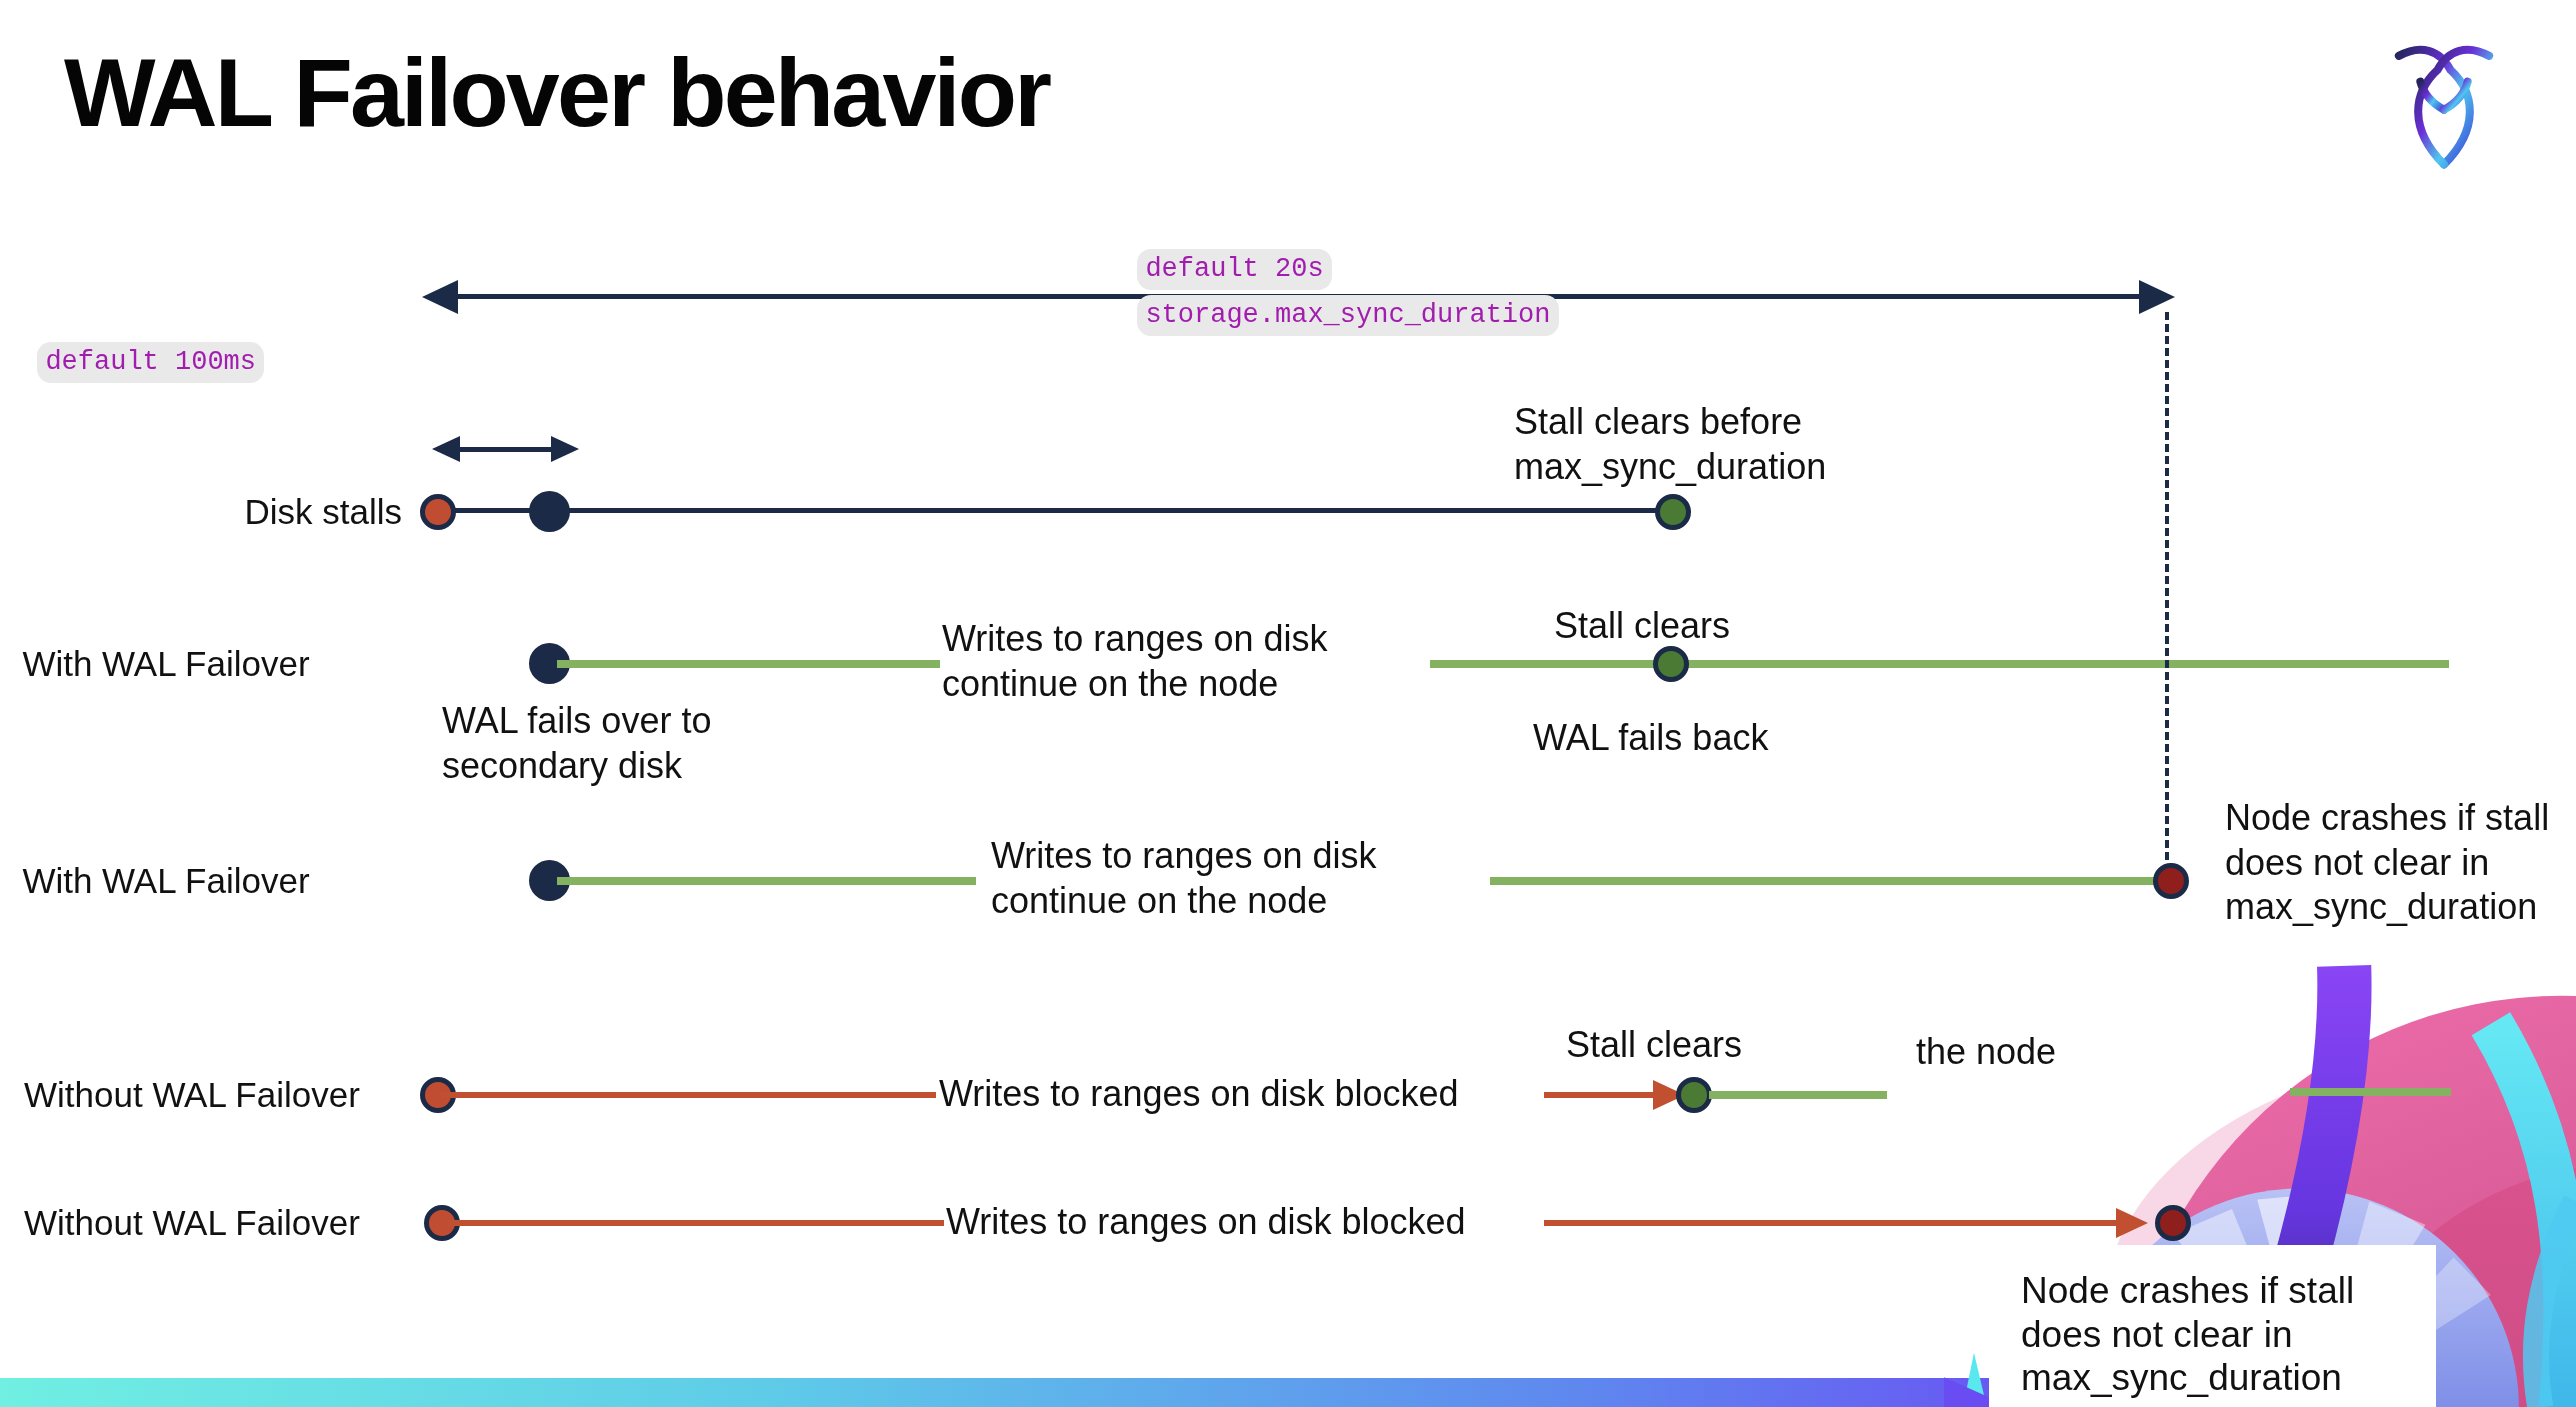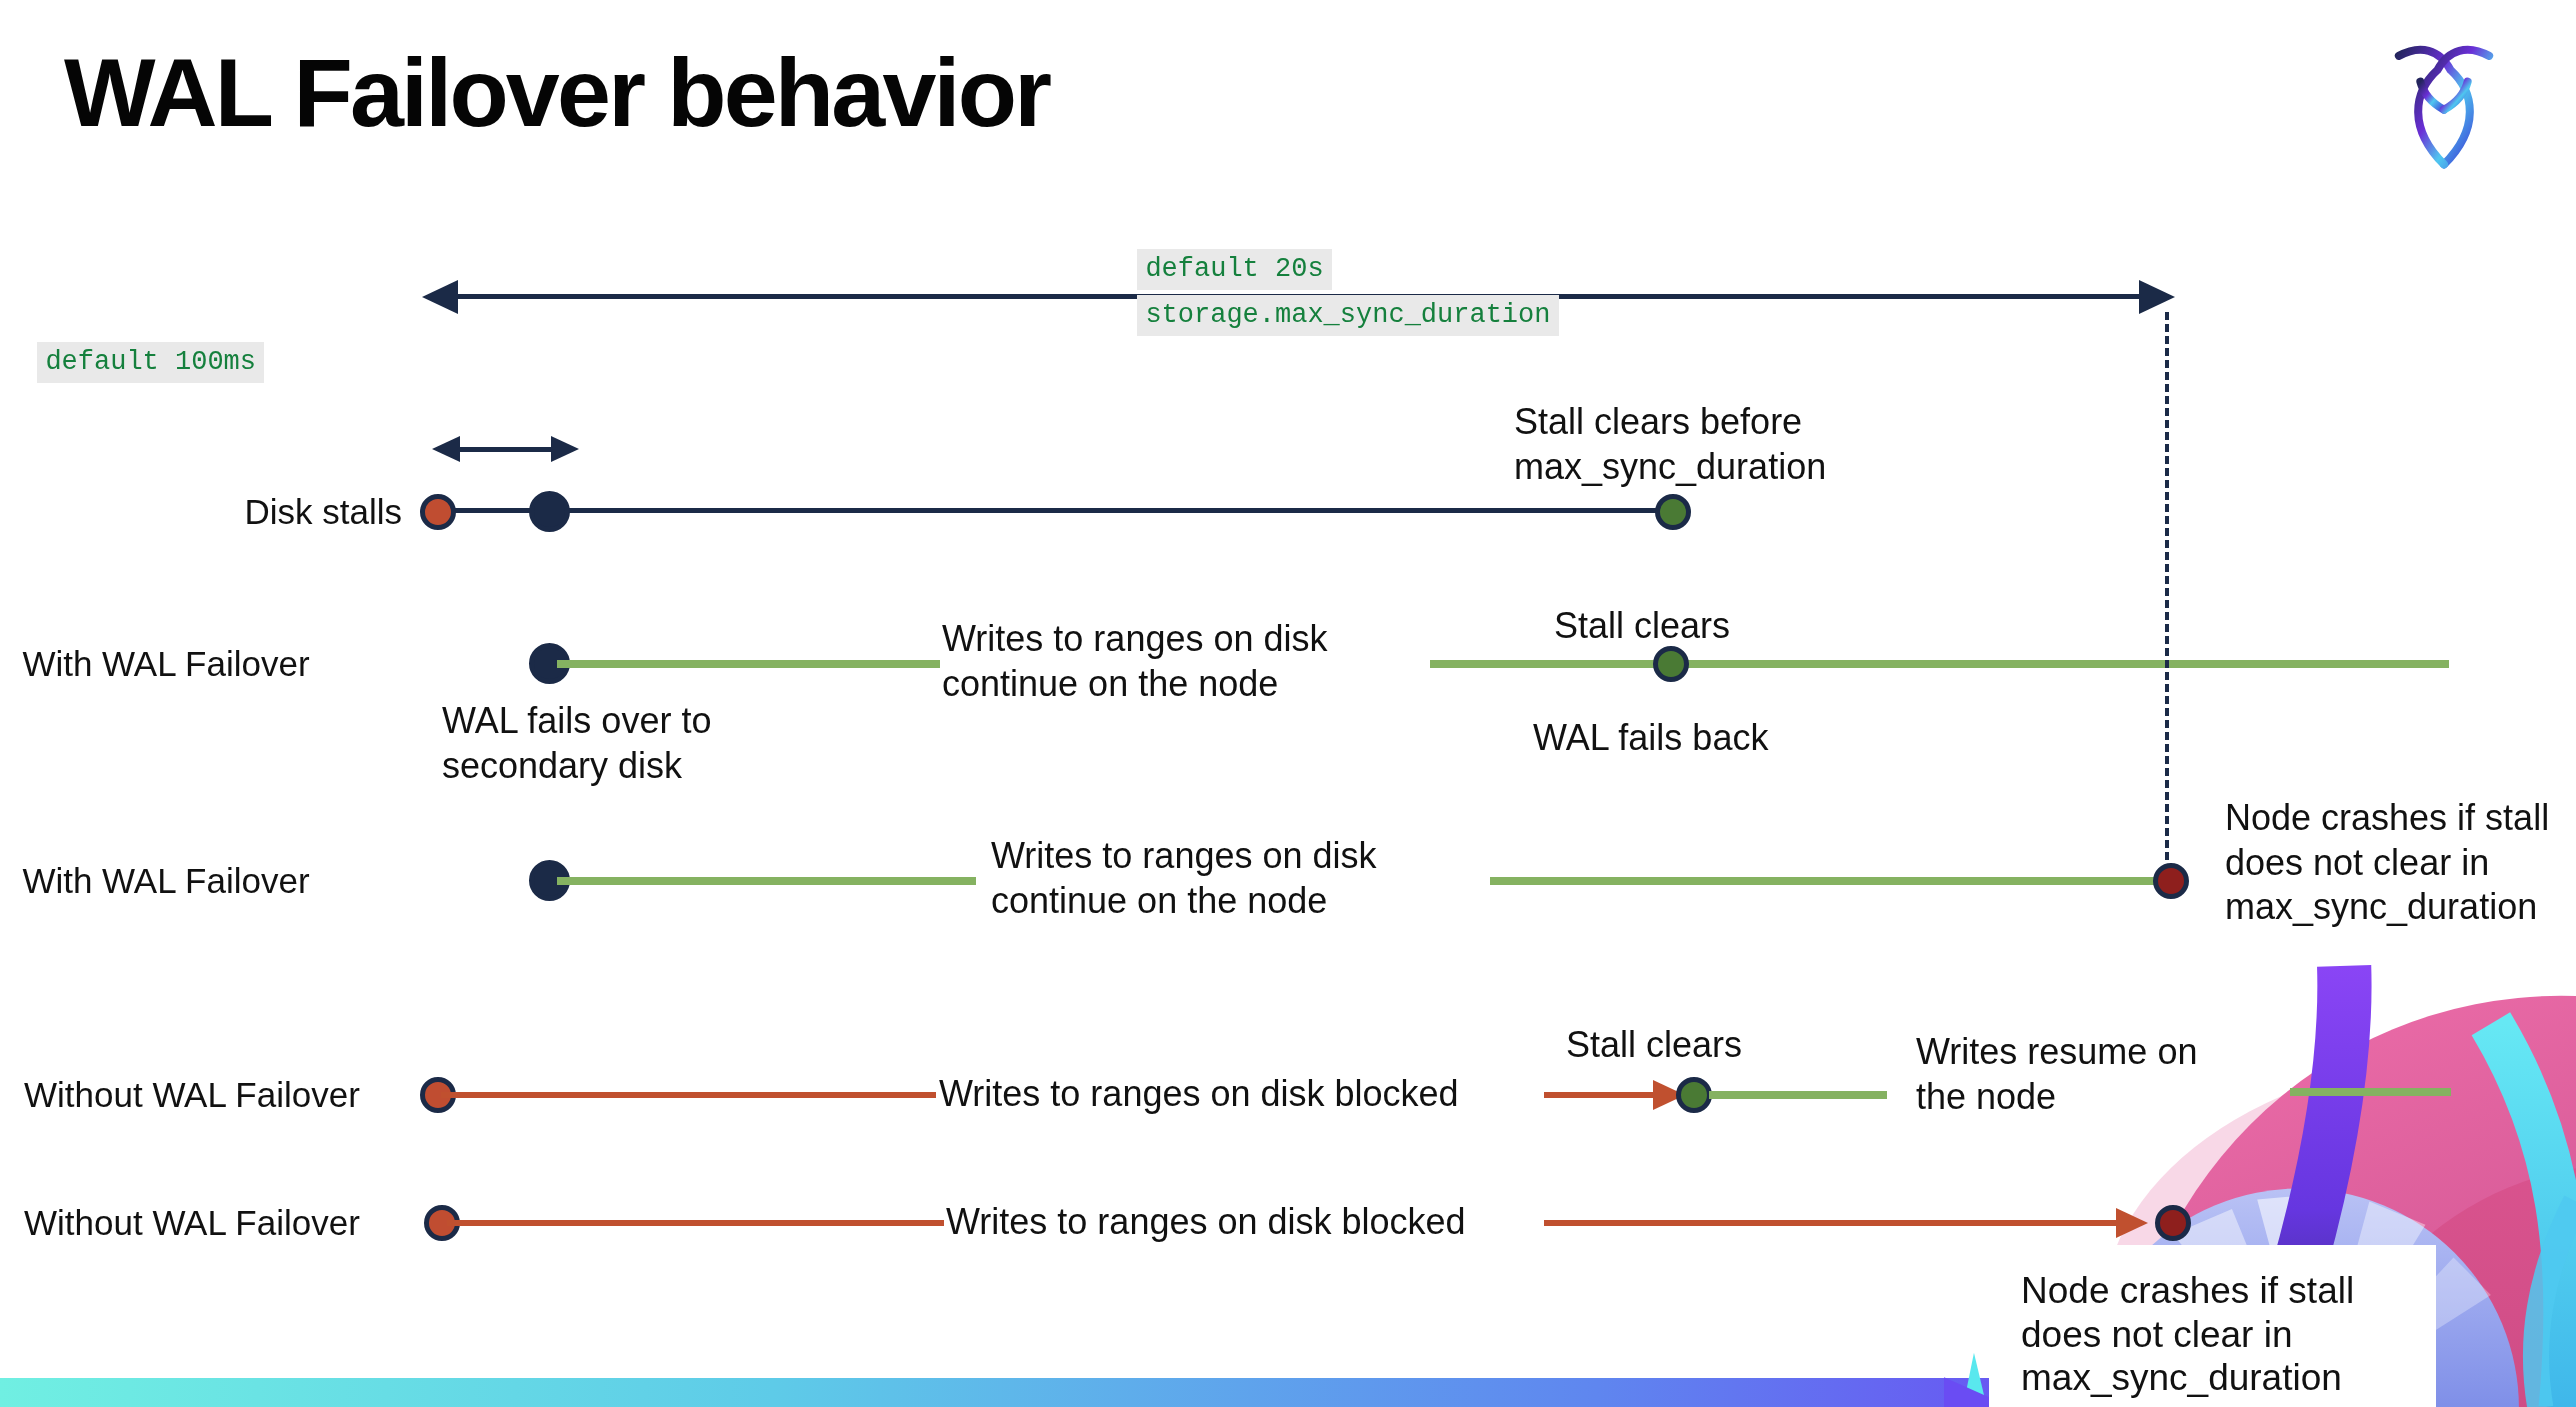--- a/index.html
+++ b/index.html
@@ -16,22 +16,22 @@
   .page{
     position:relative;width:2576px;height:1408px;background:#ffffff;
     overflow:hidden;font-family:"Liberation Sans","DejaVu Sans",sans-serif;color:var(--ink);
   }
   .title{
     position:absolute;left:64px;top:37px;font-size:97px;font-weight:800;
     letter-spacing:-2.8px;color:#050505;margin:0;z-index:3;
   }
   .mono{
     display:inline-block;font-family:"Liberation Mono","DejaVu Sans Mono",monospace;
-    font-size:27px;line-height:1.3;background:var(--codebg);color:#15803d;
-    padding:2.8px 8.4px;white-space:nowrap;
+    font-size:27px;line-height:1.3;background:var(--codebg);color:#a21caf;
+    padding:2.8px 8.4px;white-space:nowrap;border-radius:14px;
   }
   .anno{position:absolute;z-index:4;}
   .anno .mono{display:table;margin-bottom:5.6px;}
   .line{position:absolute;z-index:3;}
   .navy-line{height:4.7px;background:var(--navy);}
   .green-line{height:8.4px;background:var(--green);}
   .red-line{height:5.6px;background:var(--red);}
   .dot{position:absolute;border-radius:50%;box-sizing:border-box;border:5.6px solid var(--navy);width:36px;height:36px;z-index:3;}
   .dot.red{background:var(--reddot);}
   .dot.green{background:var(--greendot);}
@@ -145,21 +145,20 @@
   <div class="rowlabel" style="left:24px;top:1074px;">Without WAL Failover</div>
   <div class="dot red" style="left:420px;top:1077px;"></div>
   <div class="line red-line" style="left:441px;top:1092px;width:495px;"></div>
   <div class="note" style="left:939px;top:1072px;width:598px;">Writes to ranges on disk  blocked</div>
   <div class="line red-line" style="left:1544px;top:1092px;width:122px;"></div>
   <div class="ah ah-red" style="left:1653px;top:1080px;"></div>
   <div class="dot green" style="left:1676px;top:1077px;"></div>
   <div class="line green-line" style="left:1709px;top:1091px;width:178px;"></div>
   <div class="note" style="left:1566px;top:1023px;width:243px;">Stall clears</div>
   <div class="note" style="left:1916px;top:1030px;width:346px;">
-    <div>Writes resume on</div>
     <div>the node</div>
   </div>
   <div class="line green-line" style="left:2290px;top:1088px;width:161px;"></div>
 
   <div class="rowlabel" style="left:24px;top:1202px;">Without WAL Failover</div>
   <div class="dot red" style="left:424px;top:1205px;"></div>
   <div class="line red-line" style="left:447px;top:1220px;width:497px;"></div>
   <div class="note" style="left:946px;top:1200px;width:598px;">Writes to ranges on disk  blocked</div>
   <div class="line red-line" style="left:1544px;top:1220px;width:585px;"></div>
   <div class="ah ah-red" style="left:2116px;top:1208px;"></div>

